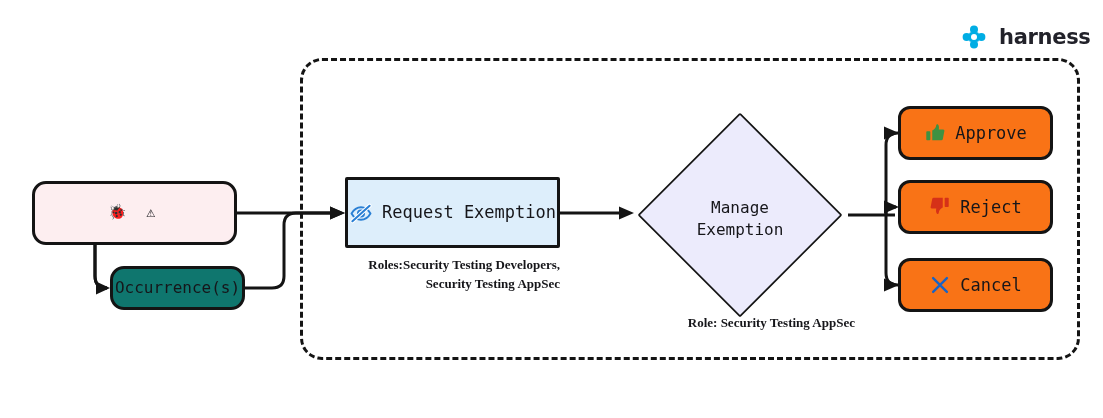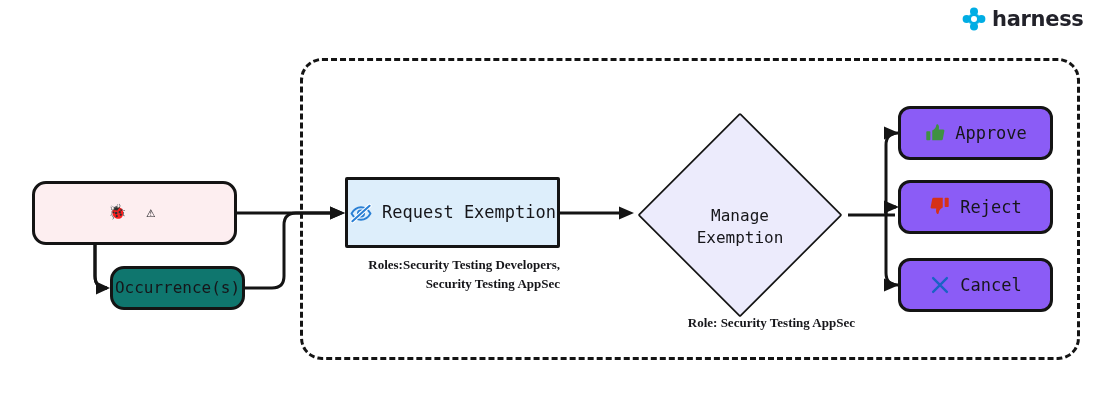--- a/index.html
+++ b/index.html
@@ -15,24 +15,24 @@
     width: 1103px;
     height: 418px;
     background: #ffffff;
     overflow: hidden;
   }
 
   
   .brand {
     position: absolute;
     left: 962px;
-    top: 7px;
-    display: flex;
-    align-items: center;
-    gap: 6px;
+    top: 25px;
+    display: flex;
+    align-items: center;
+    gap: 13px;
   }
   .brand-mark { width: 24px; height: 24px; display: block; }
   .brand-word {
     font-family: "DejaVu Sans", "Liberation Sans", sans-serif;
     font-size: 21px;
     font-weight: 700;
     color: #22222a;
     letter-spacing: -0.3px;
     line-height: 1;
   }
@@ -56,21 +56,21 @@
     border: 3px solid #141414;
     border-radius: 14px;
     display: flex;
     align-items: center;
     justify-content: center;
     color: #16161a;
     font-family: "DejaVu Sans Mono", "Liberation Mono", monospace;
     font-size: 16px;
     line-height: 1.35;
     text-align: center;
-    background: #8b5cf6;
+    background: #f97316;
   }
   .node .node-inner {
     display: flex;
     flex-direction: column;
     align-items: center;
     justify-content: center;
     gap: 1px;
   }
   .node .row {
     display: flex;
@@ -107,21 +107,21 @@
 
   
   .diamond-wrap {
     position: absolute;
     left: 632px; top: 107px;
     width: 216px; height: 216px;
   }
   .diamond-wrap svg { display: block; }
   .diamond-label {
     position: absolute;
-    left: 0; top: 12px; width: 216px; height: 216px;
+    left: 0; top: 4px; width: 216px; height: 216px;
     display: flex; flex-direction: column;
     align-items: center; justify-content: center;
     font-family: "DejaVu Sans Mono", "Liberation Mono", monospace;
     font-size: 16px;
     line-height: 1.35;
     color: #16161a;
     text-align: center;
     pointer-events: none;
   }
 

